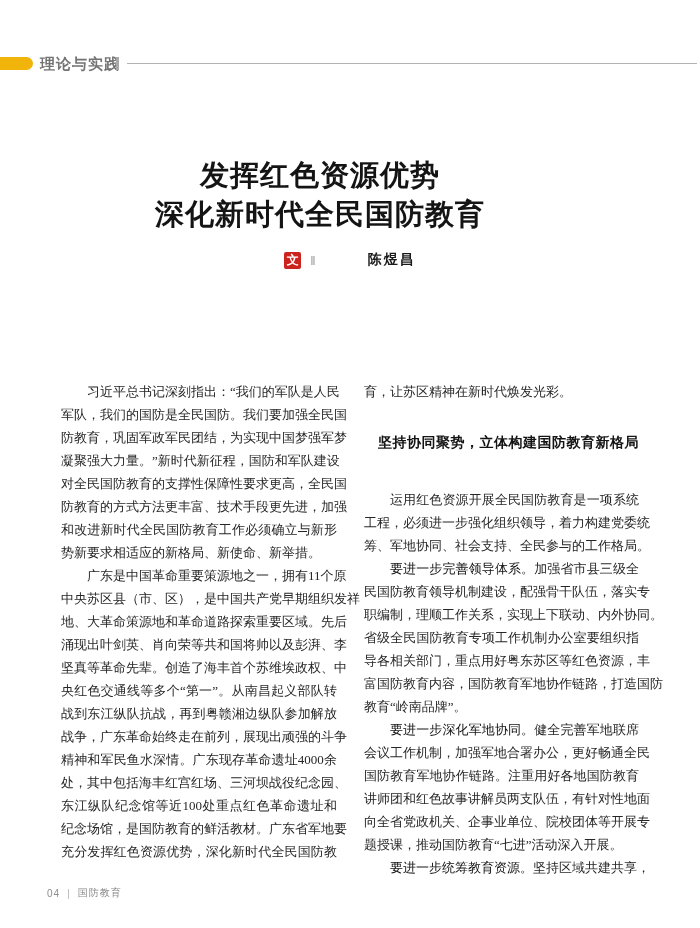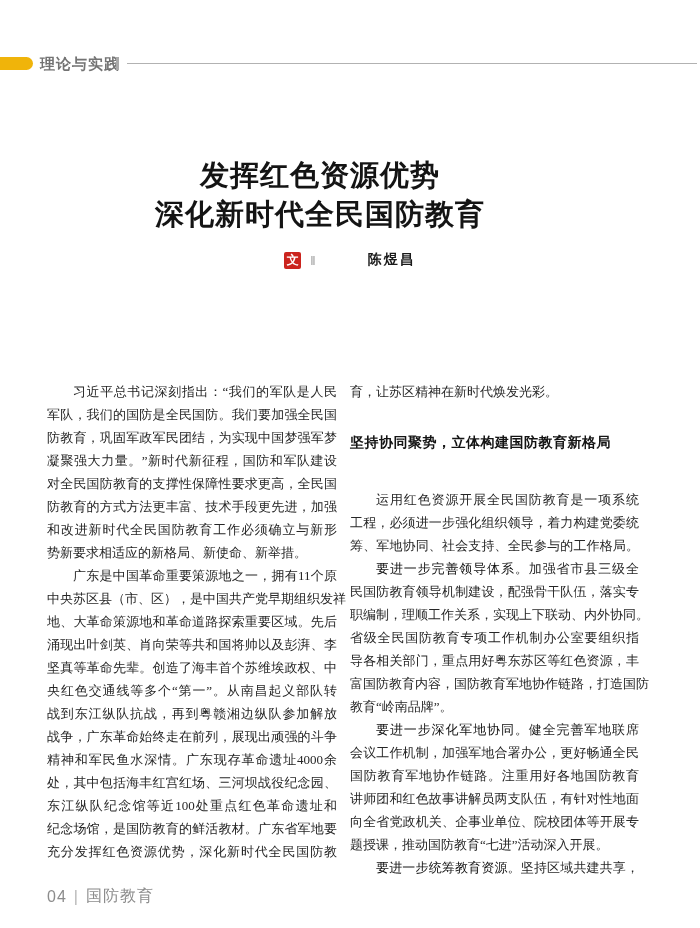--- a/index.html
+++ b/index.html
@@ -24,31 +24,31 @@
     font-size:12px;font-weight:700;display:flex;align-items:center;justify-content:center;}
   .byline-sep{color:#9a9a9a;font-size:13px;line-height:17px;}
   .byline-author{font-size:14px;font-weight:700;color:#1a1a1a;letter-spacing:2px;padding-left:43px;}
   
   .col{position:absolute;top:380px;width:290px;
     font-family:"Liberation Serif","DejaVu Serif",serif;color:#262626;}
   .col-left{left:47px;}
   .col-right{left:350px;width:289px;}
   .bline{height:23px;line-height:23px;font-size:13px;
     text-align:justify;text-align-last:justify;text-justify:inter-character;
-    white-space:nowrap;}
+    white-space:nowrap;margin-left:14px;}
   .bline.ind{padding-left:26px;}
   .bline.nj{text-align-last:left;}
   .bline b.lead{font-family:"Liberation Sans","DejaVu Sans",sans-serif;
     font-weight:400;color:#121212;}
-  .subhead{margin:28px 0 34px 0;height:23px;line-height:23px;text-align:left;
+  .subhead{margin:28px 0 34px 0;height:23px;line-height:23px;text-align:right;
     font-family:"Liberation Sans","DejaVu Sans",sans-serif;
     font-size:14px;font-weight:700;letter-spacing:0.5px;color:#141414;}
   
   .footer{position:absolute;left:47px;top:886px;display:flex;align-items:center;gap:7px;
-    font-size:16px;color:#8c8c8c;letter-spacing:1px;}
+    font-size:10px;color:#8c8c8c;letter-spacing:1px;}
   .footer .fsep{color:#b5b5b5;}
 </style>
 </head>
 <body>
 
 <div class="accent-pill" style="background: rgb(240, 180, 10);"></div>
 <div class="section-label">理论与实践</div>
 <div class="section-tick"></div>
 <div class="header-rule"></div>
 

